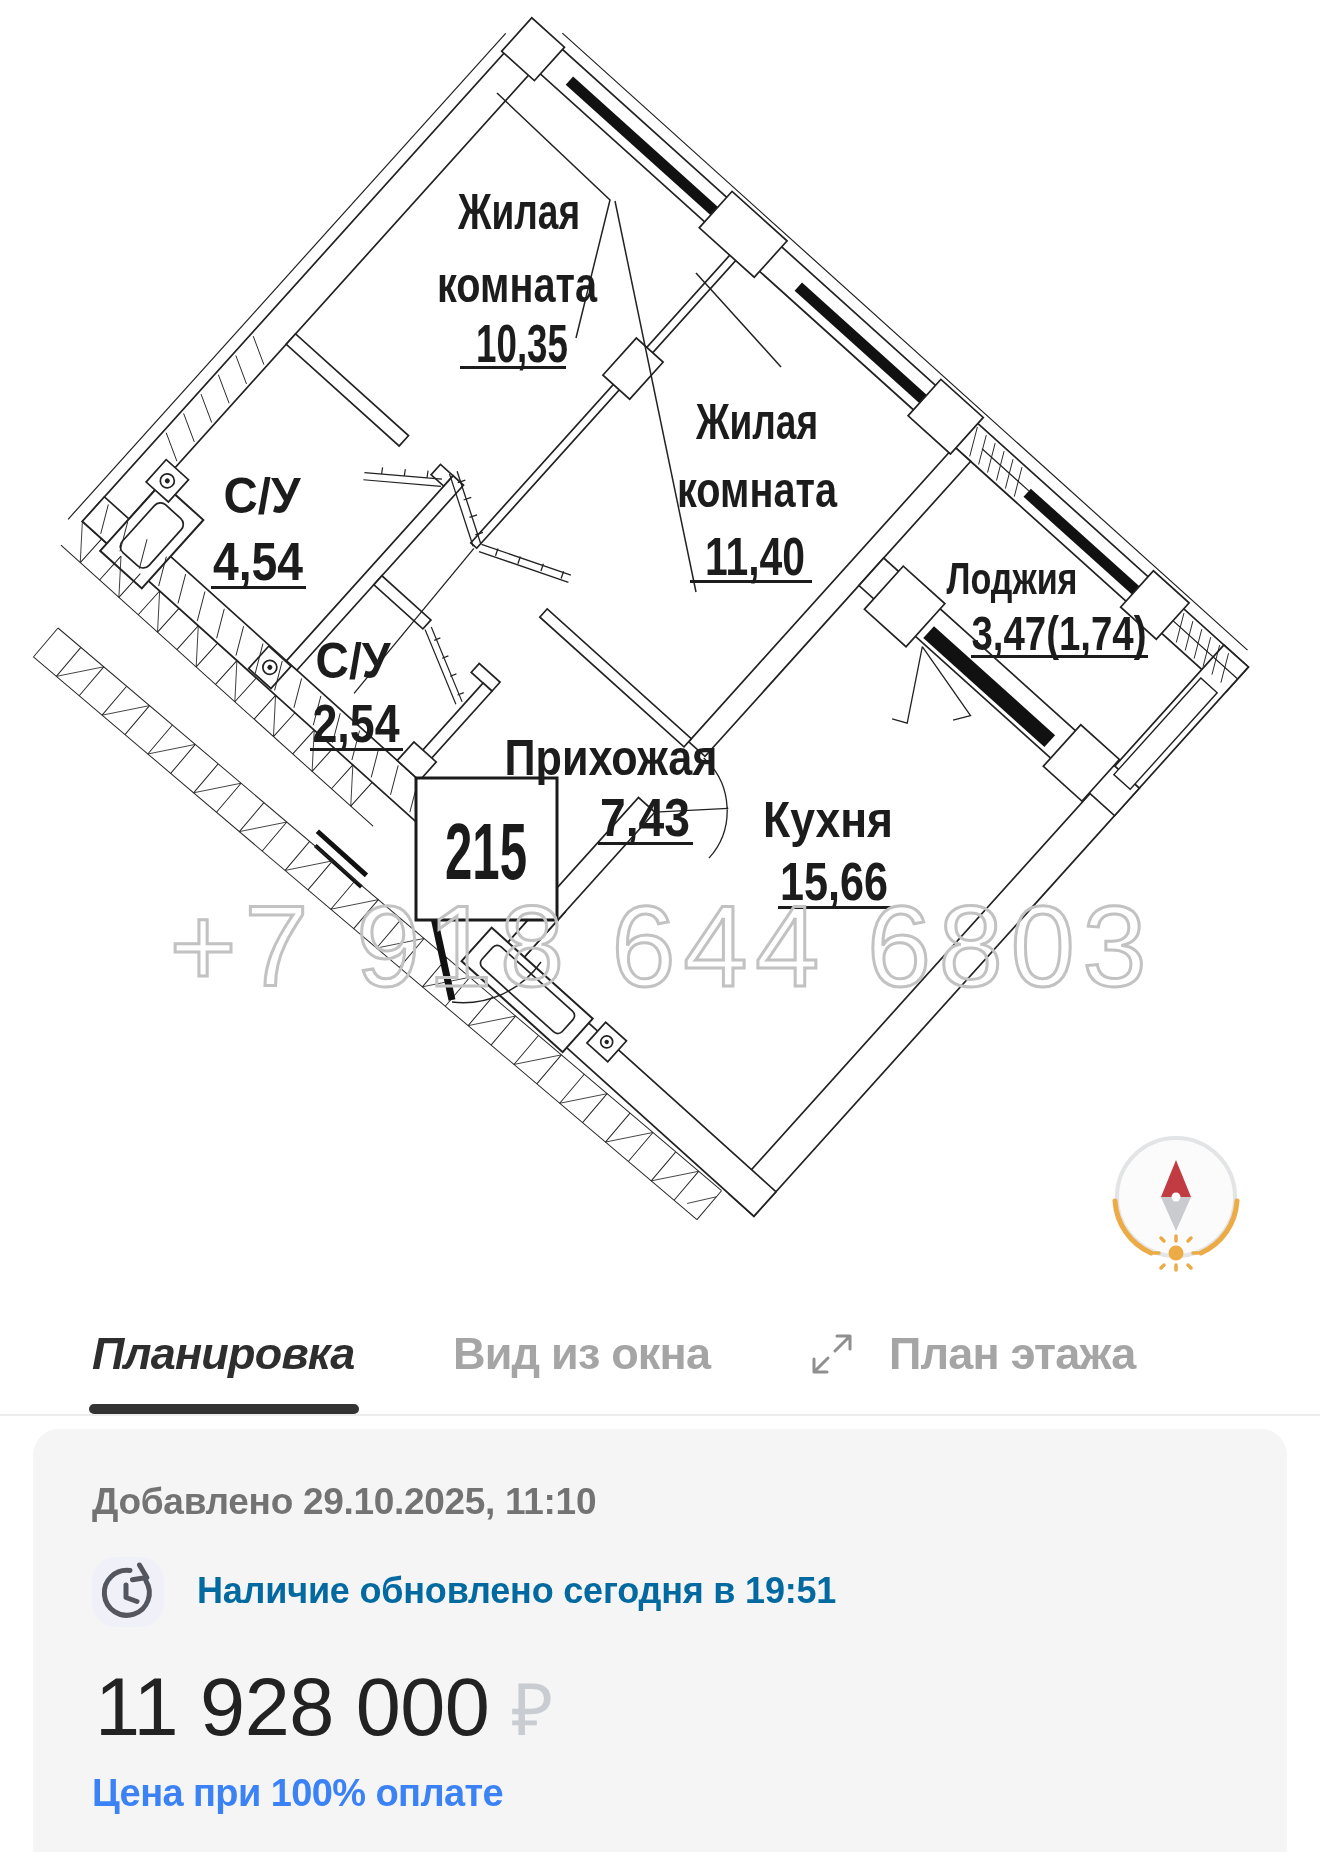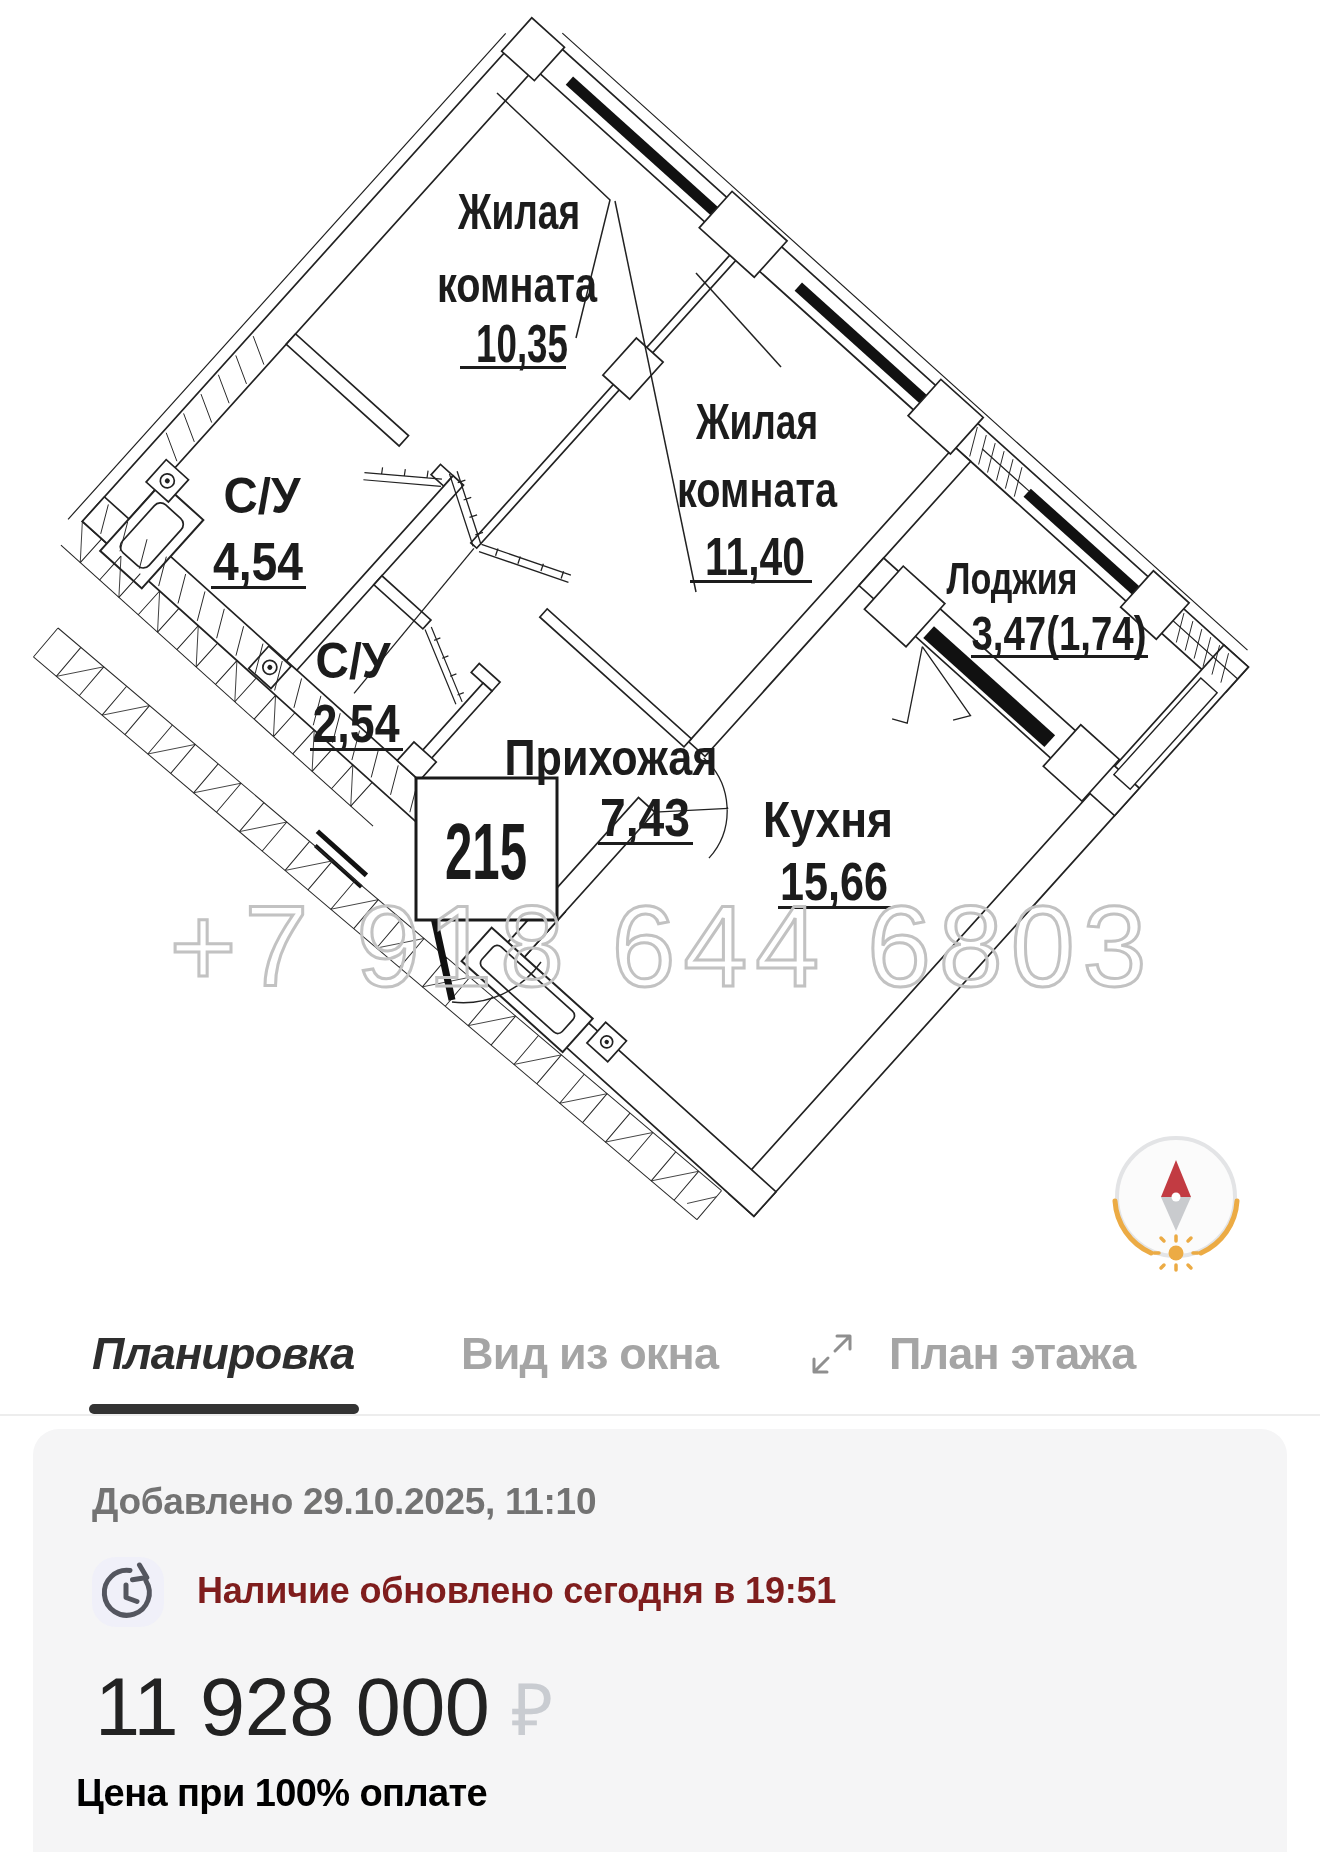--- a/index.html
+++ b/index.html
@@ -7,24 +7,24 @@
   .abs{position:absolute;}
   
   .tab{position:absolute;font-weight:700;font-size:45px;letter-spacing:-0.8px;white-space:nowrap;}
   .tab.active{color:#2e2e2e;font-style:italic;}
   .tab.idle{color:#a5a5a5;}
   .tabline{position:absolute;left:0;top:1414px;width:1320px;height:2px;background:#ededed;}
   .tabbar{position:absolute;left:89px;top:1404px;width:270px;height:10px;background:#333;border-radius:6px;}
   
   .card{position:absolute;left:33px;top:1429px;width:1254px;height:520px;background:#f5f5f6;border-radius:26px;}
   .added{position:absolute;left:92px;top:1481px;font-size:37px;font-weight:600;color:#737373;letter-spacing:-0.3px;}
-  .avail{position:absolute;left:197px;top:1570px;font-size:36px;font-weight:700;color:#7f1d1d;letter-spacing:-0.2px;}
+  .avail{position:absolute;left:197px;top:1570px;font-size:36px;font-weight:700;color:#0369a1;letter-spacing:-0.2px;}
   .price{position:absolute;left:95px;top:1658px;font-size:81px;font-weight:400;color:#222;letter-spacing:-0.5px;}
   .price .rub{color:#c9ccd1;font-size:72px;}
-  .payhint{position:absolute;left:76px;top:1772px;font-size:38px;font-weight:700;color:#000000;letter-spacing:-0.6px;}
+  .payhint{position:absolute;left:92px;top:1772px;font-size:38px;font-weight:700;color:#3b82f6;letter-spacing:-0.6px;}
   .clockbg{position:absolute;left:92px;top:1557px;width:72px;height:70px;background:#f0f0f9;border-radius:24px;}
 </style>
 </head>
 <body>
 
 <svg class="abs" style="left:0;top:0" width="1320" height="1310" viewBox="0 0 1320 1310" fill="none" stroke-linecap="butt">
 <g transform="translate(532,22) rotate(42)" stroke="#222" stroke-width="1.7">
 
   <path d="M 30,-12 L 952,-12 M -12,26 L -12,680" stroke-width="1.2"></path>
 
@@ -197,21 +197,21 @@
   <g stroke="#ecab44" stroke-width="3.5" stroke-linecap="round">
     <path d="M 1176,1236 L 1176,1241 M 1176,1265 L 1176,1270 M 1159,1253 L 1154,1253 M 1193,1253 L 1198,1253 M 1164,1241 L 1161,1238 M 1188,1265 L 1191,1268 M 1164,1265 L 1161,1268 M 1188,1241 L 1191,1238"></path>
   </g>
 </g>
 </svg>
 
 <div class="tab active" style="left:92px;top:1328px;">Планировка</div>
 
 <div class="tabbar"></div>
 
-<div class="tab idle" style="left:453px;top:1328px;margin-left:8px;">Вид из окна</div>
+<div class="tab idle" style="left:453px;top:1328px;">Вид из окна</div>
 
 <svg class="abs" style="left:806px;top:1328px" width="52" height="52" viewBox="0 0 52 52">
   <g stroke="#8f8f8f" stroke-width="3" fill="none" stroke-linecap="round" stroke-linejoin="round">
     <path d="M 29,23 L 43,9 M 31,8 L 44,8 L 44,21"></path>
     <path d="M 22,30 L 8,44 M 8,31 L 8,44 L 21,44"></path>
   </g>
 </svg>
 
 <div class="tab idle" style="left:889px;top:1328px;">План этажа</div>
 <div class="tabline"></div>

